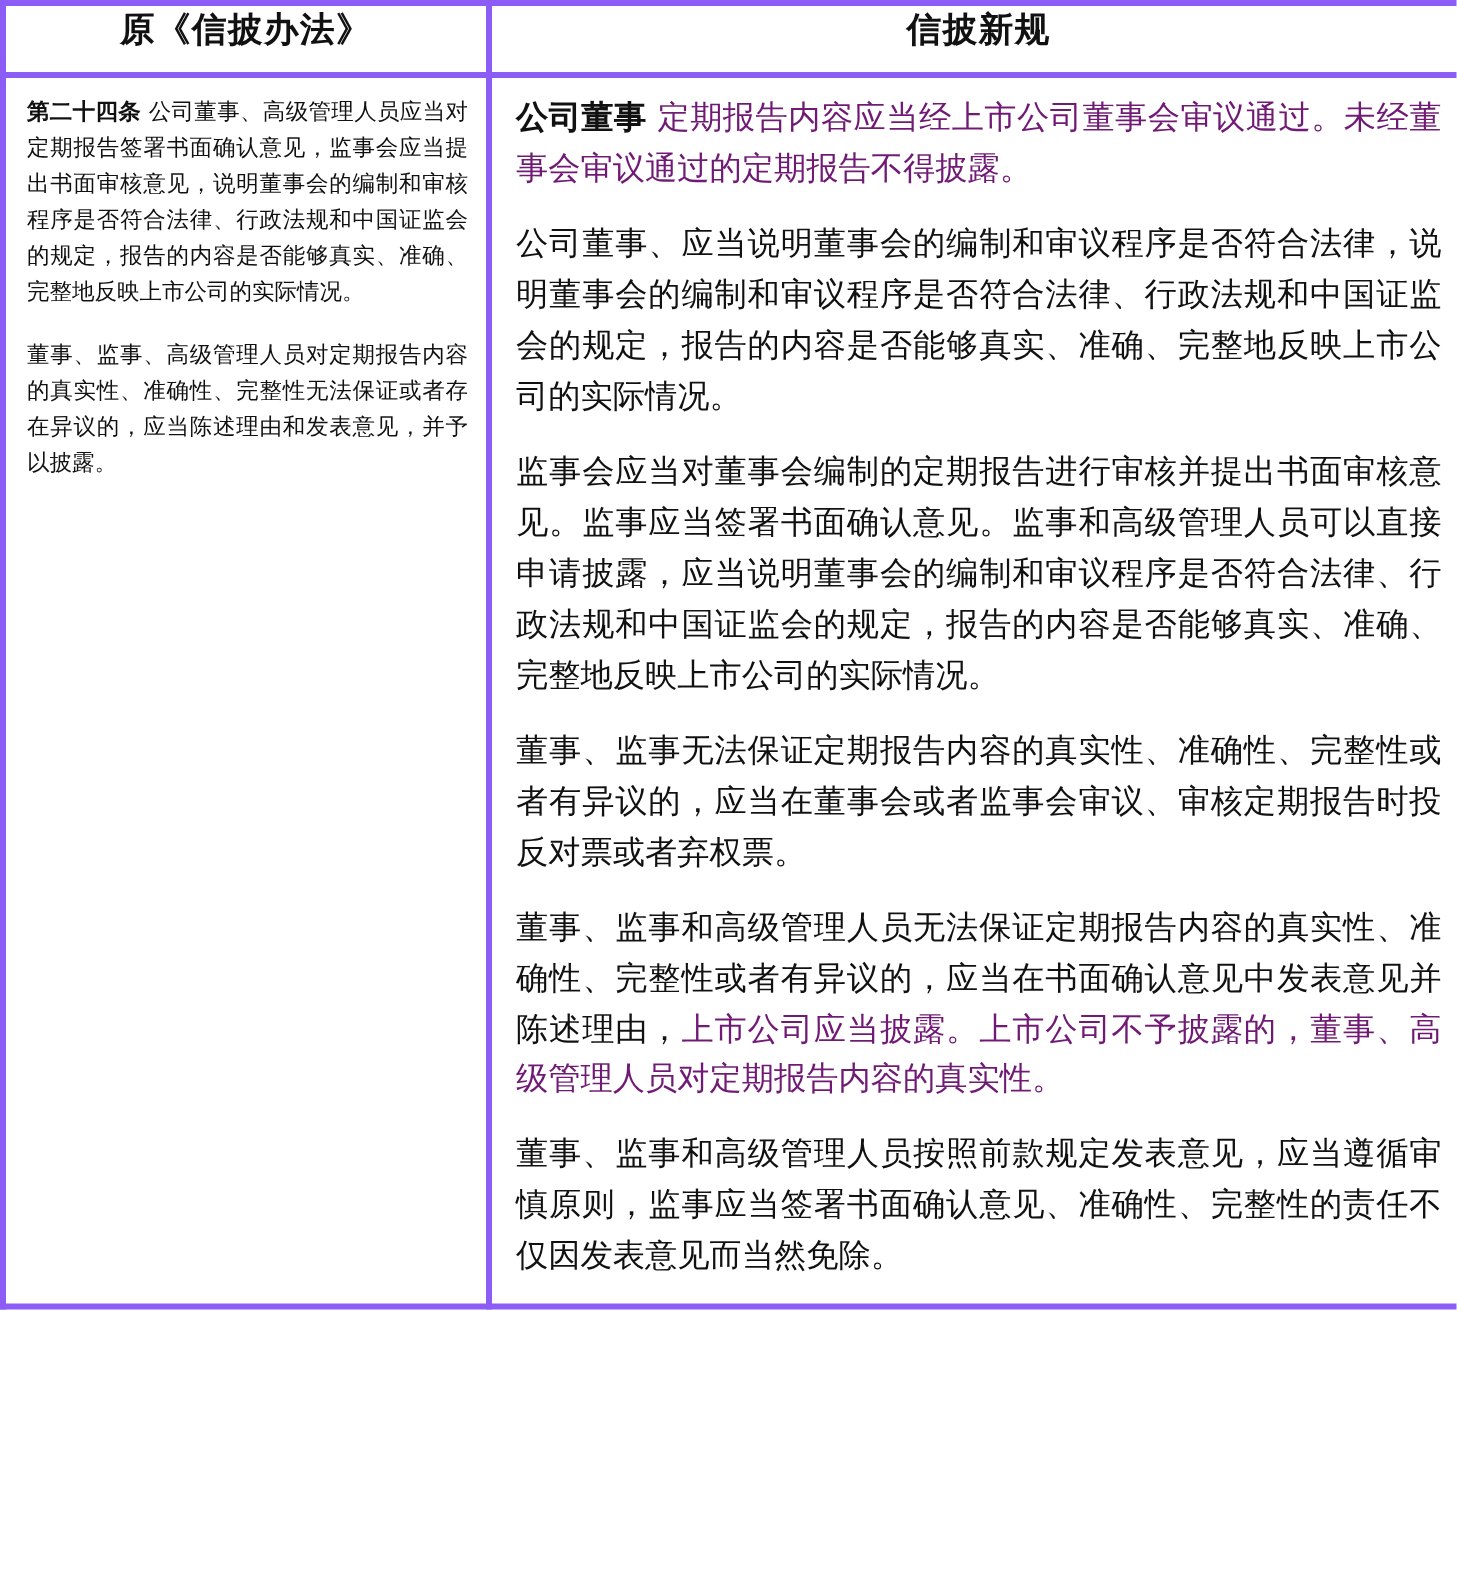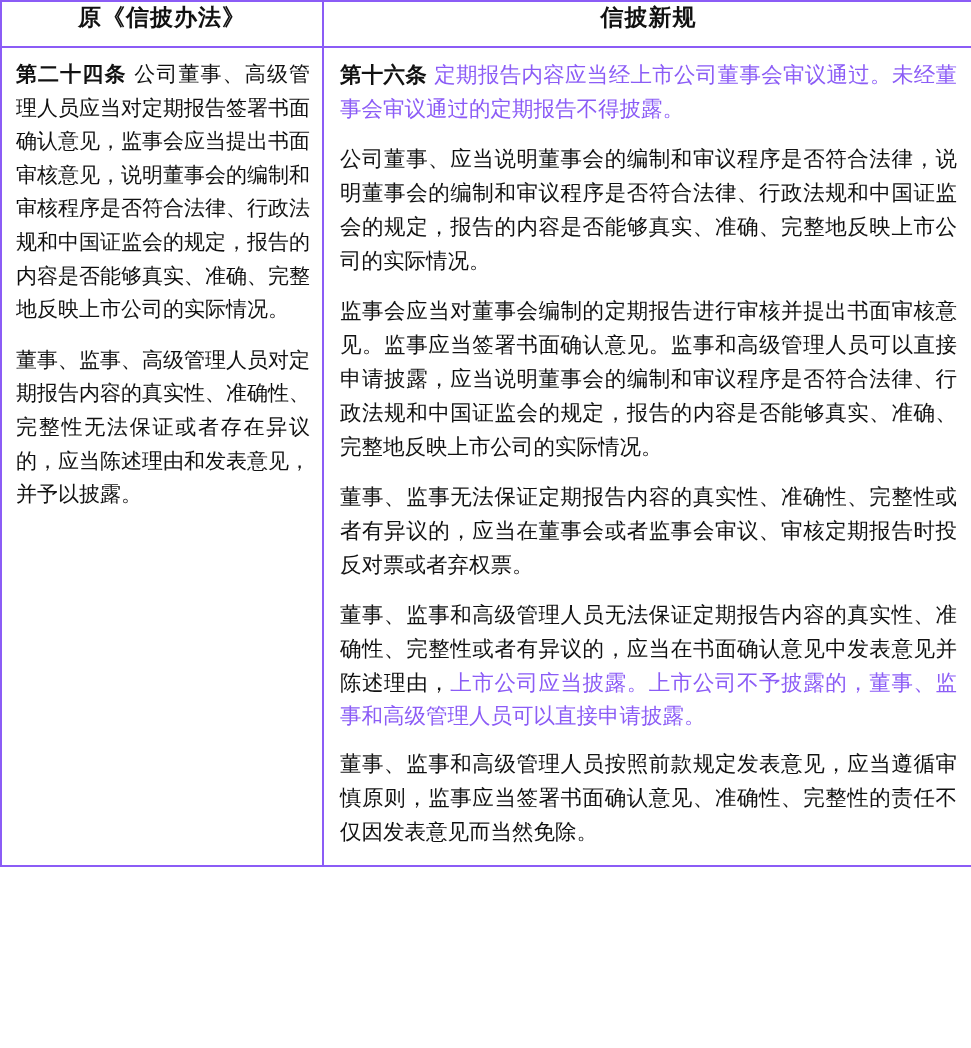--- a/index.html
+++ b/index.html
@@ -12,21 +12,21 @@
     height: 1048px;
     font-family: "DejaVu Sans", "Liberation Sans", sans-serif;
     color: #111111;
   }
   .doc-table {
     width: 971px;
     border-collapse: collapse;
     table-layout: fixed;
   }
   .doc-table td, .doc-table th {
-    border: 2px solid #8b5cf6;
+    border: 4px solid #8b5cf6;
     vertical-align: top;
     padding: 0;
   }
   .head-cell {
     height: 44px;
     text-align: center;
     vertical-align: middle;
     font-size: 23px;
     font-weight: bold;
     letter-spacing: 1px;
@@ -43,54 +43,54 @@
   .body-cell.right { padding: 10px 16px 14px 16px; }
 
   p.para {
     margin: 0 0 16px 0;
     font-size: 21.5px;
     line-height: 1.58;
     text-align: justify;
     text-justify: inter-ideograph;
     color: #111111;
   }
-  p.para:last-child { margin-bottom: 0; font-family: Liberation Mono, monospace; }
+  p.para:last-child { margin-bottom: 0; }
 
   .left p.para {
-    font-size: 21px;
+    font-size: 15px;
     line-height: 1.6;
     margin-bottom: 18px;
   }
 
   .art-label {
     font-weight: bold;
   }
   .red {
-    color: #8b5cf6;
+    color: #701a75;
   }
 </style>
 </head>
 <body>
 
 <table class="doc-table">
   <thead>
     <tr>
       <th class="head-cell col-old">原《信披办法》</th>
       <th class="head-cell col-new">信披新规</th>
     </tr>
   </thead>
   <tbody>
     <tr>
       <td class="body-cell left col-old">
         <p class="para"><span class="art-label">第二十四条</span><span> 公司董事、高级管理人员应当对定期报告签署书面确认意见，监事会应当提出书面审核意见，说明董事会的编制和审核程序是否符合法律、行政法规和中国证监会的规定，报告的内容是否能够真实、准确、完整地反映上市公司的实际情况。</span></p>
         <p class="para">董事、监事、高级管理人员对定期报告内容的真实性、准确性、完整性无法保证或者存在异议的，应当陈述理由和发表意见，并予以披露。</p>
       </td>
       <td class="body-cell right col-new">
-        <p class="para"><span class="art-label">第十六条</span><span class="red"> 定期报告内容应当经上市公司董事会审议通过。未经董事会审议通过的定期报告不得披露。</span></p>
+        <p class="para"><span class="art-label">公司董事</span><span class="red"> 定期报告内容应当经上市公司董事会审议通过。未经董事会审议通过的定期报告不得披露。</span></p>
         <p class="para">公司董事、应当说明董事会的编制和审议程序是否符合法律，说明董事会的编制和审议程序是否符合法律、行政法规和中国证监会的规定，报告的内容是否能够真实、准确、完整地反映上市公司的实际情况。</p>
         <p class="para">监事会应当对董事会编制的定期报告进行审核并提出书面审核意见。监事应当签署书面确认意见。监事和高级管理人员可以直接申请披露，应当说明董事会的编制和审议程序是否符合法律、行政法规和中国证监会的规定，报告的内容是否能够真实、准确、完整地反映上市公司的实际情况。</p>
         <p class="para red">董事、监事无法保证定期报告内容的真实性、准确性、完整性或者有异议的，应当在董事会或者监事会审议、审核定期报告时投反对票或者弃权票。</p>
-        <p class="para"><span>董事、监事和高级管理人员无法保证定期报告内容的真实性、准确性、完整性或者有异议的，应当在书面确认意见中发表意见并陈述理由，</span><span class="red">上市公司应当披露。上市公司不予披露的，董事、监事和高级管理人员可以直接申请披露。</span></p>
+        <p class="para"><span>董事、监事和高级管理人员无法保证定期报告内容的真实性、准确性、完整性或者有异议的，应当在书面确认意见中发表意见并陈述理由，</span><span class="red">上市公司应当披露。上市公司不予披露的，董事、高级管理人员对定期报告内容的真实性。</span></p>
         <p class="para red">董事、监事和高级管理人员按照前款规定发表意见，应当遵循审慎原则，监事应当签署书面确认意见、准确性、完整性的责任不仅因发表意见而当然免除。</p>
       </td>
     </tr>
   </tbody>
 </table>
 
 </body></html>

